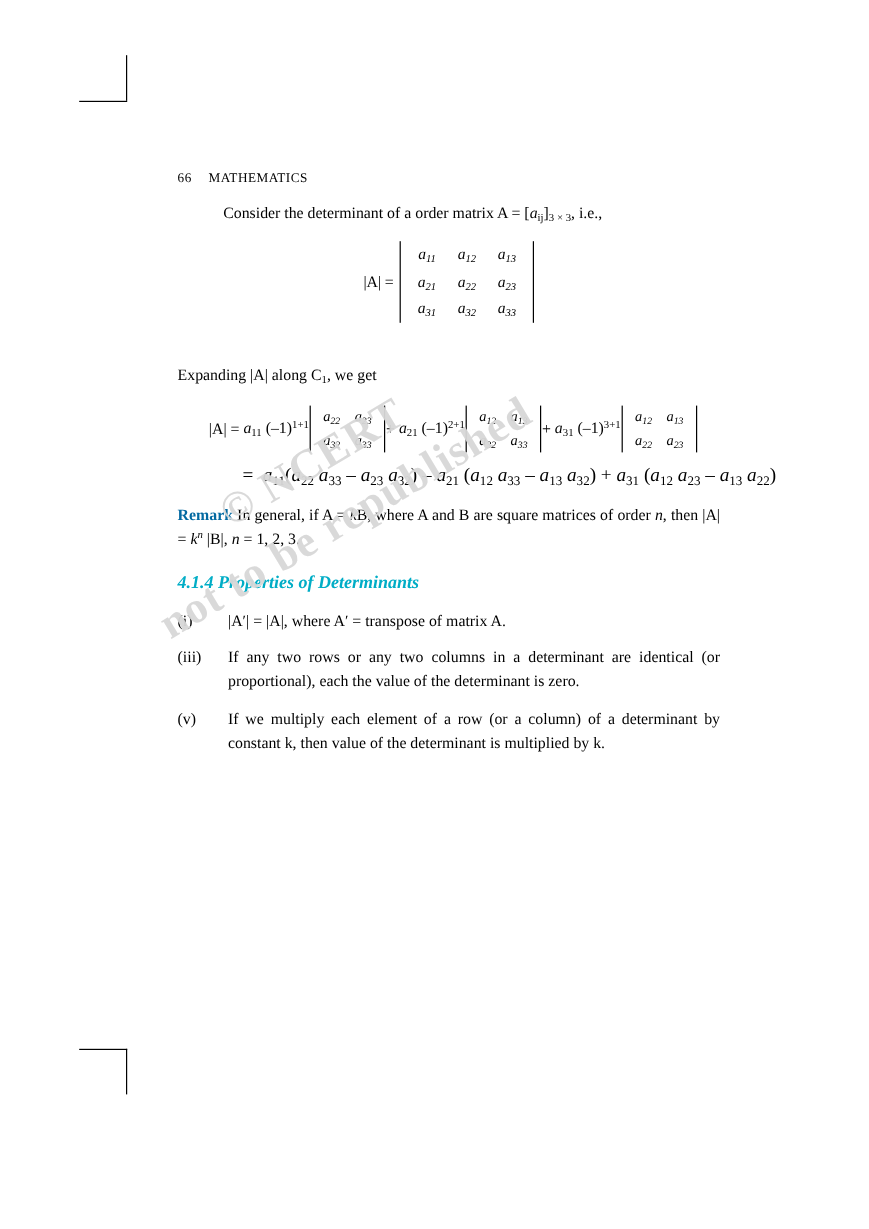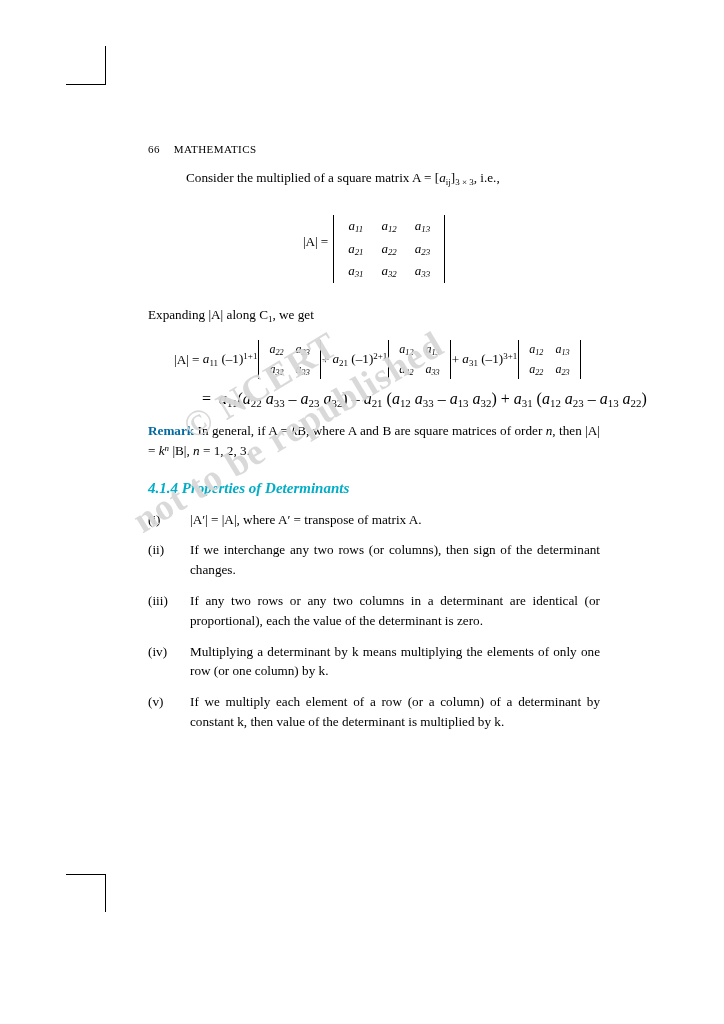--- a/index.html
+++ b/index.html
@@ -73,21 +73,20 @@
   }
   .abs-a { font-size: 13.2px; }
   .eqsign { margin: 0 3px; }
 
   .matrix {
     display: inline-flex;
     align-items: center;
     position: relative;
     padding: 0 6px;
     margin-left: 2px;
-    margin-top: 14px;
   }
   .matrix::before, .matrix::after {
     content: "";
     position: absolute;
     top: 0; bottom: 0;
     width: 1px;
     background: #000;
   }
   .matrix::before { left: 0; }
   .matrix::after { right: 0; }
@@ -208,21 +207,21 @@
   <div class="crop crop-bl-v"></div>
   <div class="crop crop-bl-h"></div>
 
   <div class="hdr">
     <span class="pg">66</span><span class="subject">MATHEMATICS</span>
   </div>
 
   <div class="content">
 
     <p class="para indent">
-      <span>Consider the multiplied of a square matrix A = [</span><i>a</i><sub>ij</sub><span>]</span><sub>3 × 3</sub><span>, i.e.,</span>
+      <span>Consider the determinant of a order matrix A = [</span><i>a</i><sub>ij</sub><span>]</span><sub>3 × 3</sub><span>, i.e.,</span>
     </p>
 
     <div class="det-block">
       <span class="abs-a">|A|</span>
       <span class="eqsign">=</span>
       <span class="matrix">
         <table>
           <tbody>
               <tr>
             <td><i>a</i><sub>11</sub></td>
@@ -237,21 +236,21 @@
           <tr>
             <td><i>a</i><sub>31</sub></td>
             <td><i>a</i><sub>32</sub></td>
             <td><i>a</i><sub>33</sub></td>
           </tr>
         </tbody>
           </table>
       </span>
     </div>
 
-    <p class="para" style="margin-top:22px;">
+    <p class="para" style="margin-top:34px;">
       <span>Expanding |A| along C</span><sub>1</sub><span>, we get</span>
     </p>
 
     <div class="expansion">
       <div class="expansion-row">
         <span>|A| =</span>&nbsp;
         <span><i>a</i><sub>11</sub>&nbsp;(–1)<sup>1+1</sup></span>
         <span class="mini-det">
           <table>
             <tbody>
@@ -315,34 +314,26 @@
     </div>
 
 
     <div class="list">
 
       <div class="list-item">
         <div class="list-num">(i)</div>
         <div class="list-body">|A′| = |A|, where  A′ = transpose of matrix A.</div>
       </div>
 
-      <div class="list-item">
-        <div class="list-num">(ii)</div>
-        <div class="list-body">If we interchange any two rows (or columns), then sign of the determinant changes.</div>
-      </div>
 
       <div class="list-item">
         <div class="list-num">(iii)</div>
         <div class="list-body">If any two rows or any two columns in a determinant are identical (or proportional), each the value of the determinant is zero.</div>
       </div>
 
-      <div class="list-item">
-        <div class="list-num">(iv)</div>
-        <div class="list-body">Multiplying a determinant by k means multiplying the elements of only one row (or one column) by k.</div>
-      </div>
 
       <div class="list-item">
         <div class="list-num">(v)</div>
         <div class="list-body">If we multiply each element of a row (or a column) of a determinant by constant k, then value of the determinant is multiplied by k.</div>
       </div>
 
 
     </div>
   </div>
 

